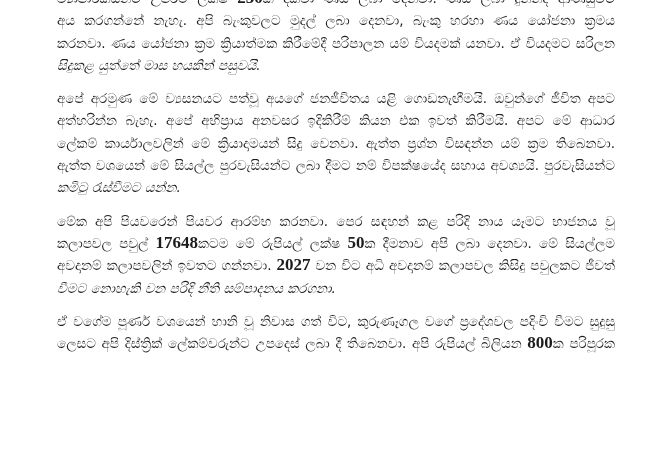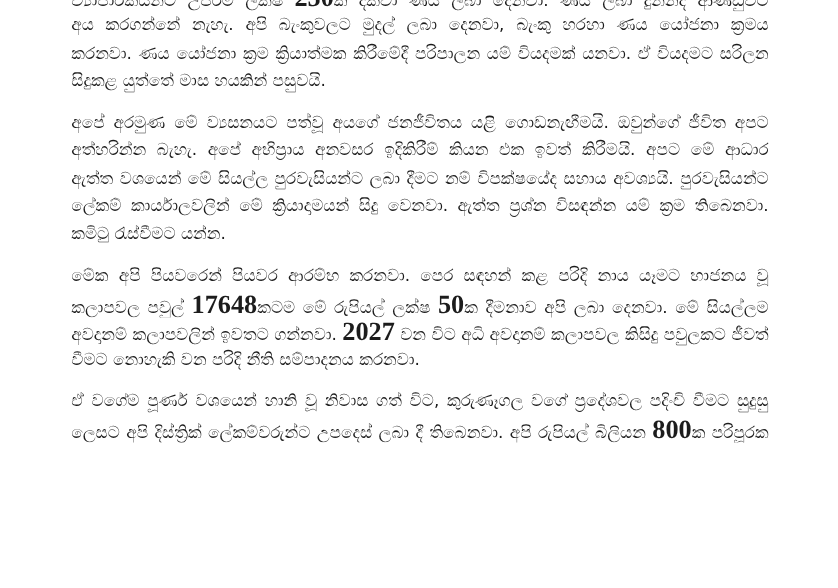--- a/index.html
+++ b/index.html
@@ -29,50 +29,51 @@
   .paragraph { margin: 0 0 11px 0; }
   .text-line {
     height: 22.3px;
     overflow: hidden;
     text-align: justify;
     text-align-last: justify;
   }
   .text-line.last {
     text-align: left;
     text-align-last: left;
+    font-style: italic;
   }
   
   .num {
     font-family: "Liberation Serif", serif;
     font-weight: 700;
-    font-size: 21px;
+    font-size: 17px;
   }
 </style>
 </head>
 <body style="background: rgb(255, 255, 255);">
 
 <div class="page">
   <div class="text-block" id="text-block" style="color: rgb(28, 28, 28);">
       <div class="paragraph">
         <div class="text-line">ව්‍යාපාරිකයන්ට උපරිම ලක්ෂ <span class="num">250</span>ක් දක්වා ණය ලබා දෙනවා. ණය ලබා දුන්නද ආණ්ඩුවට පොලියක්</div>
         <div class="text-line">අය කරගන්නේ නැහැ. අපි බැංකුවලට මුදල් ලබා දෙනවා, බැංකු හරහා ණය යෝජනා ක්‍රමය ක්‍රියාත්මක</div>
         <div class="text-line">කරනවා. ණය යෝජනා ක්‍රම ක්‍රියාත්මක කිරීමේදී පරිපාලන යම් වියදමක් යනවා. ඒ වියදමට සරිලන</div>
         <div class="text-line last">සිදුකළ යුත්තේ මාස හයකින් පසුවයි.</div>
       </div>
       <div class="paragraph">
         <div class="text-line">අපේ අරමුණ මේ ව්‍යසනයට පත්වූ අයගේ ජනජීවිතය යළි ගොඩනැඟීමයි. ඔවුන්ගේ ජීවිත අපට</div>
         <div class="text-line">අත්හරින්න බැහැ. අපේ අභිප්‍රාය අනවසර ඉදිකිරීම් කියන එක ඉවත් කිරීමයි. අපට මේ ආධාර ලබාදීමට</div>
+        <div class="text-line">ලේකම් කාර්යාලවලින් මේ ක්‍රියාදාමයන් සිදු වෙනවා. ඇත්ත ප්‍රශ්න විසඳන්න යම් ක්‍රම තිබෙනවා.</div>
         <div class="text-line">ඇත්ත වශයෙන් මේ සියල්ල පුරවැසියන්ට ලබා දීමට නම් විපක්ෂයේද සහාය අවශ්‍යයි. පුරවැසියන්ට</div>
-        <div class="text-line">ලේකම් කාර්යාලවලින් මේ ක්‍රියාදාමයන් සිදු වෙනවා. ඇත්ත ප්‍රශ්න විසඳන්න යම් ක්‍රම තිබෙනවා.</div>
         <div class="text-line last">කමිටු රැස්වීමට යන්න.</div>
       </div>
       <div class="paragraph">
         <div class="text-line">මේක අපි පියවරෙන් පියවර ආරම්භ කරනවා. පෙර සඳහන් කළ පරිදි නාය යෑමට භාජනය වූ</div>
         <div class="text-line">කලාපවල පවුල් <span class="num">17648</span>කටම මේ රුපියල් ලක්ෂ <span class="num">50</span>ක දීමනාව අපි ලබා දෙනවා. මේ සියල්ලම</div>
         <div class="text-line">අවදානම් කලාපවලින් ඉවතට ගන්නවා. <span class="num">2027</span> වන විට අධි අවදානම් කලාපවල කිසිදු පවුලකට ජීවත්</div>
-        <div class="text-line last">වීමට නොහැකි වන පරිදි නීති සම්පාදනය කරනවා.</div>
+        <div class="text-line last">වීමට නොහැකි වන පරිදි නීති සම්පාදනය කරගනා.</div>
       </div>
       <div class="paragraph">
         <div class="text-line">ඒ වගේම පූර්ණ වශයෙන් හානි වූ නිවාස ගත් විට, කුරුණෑගල වගේ ප්‍රදේශවල පදිංචි වීමට සුදුසු ඉඩම්</div>
         <div class="text-line">ලෙසට අපි දිස්ත්‍රික් ලේකම්වරුන්ට උපදෙස් ලබා දී තිබෙනවා. අපි රුපියල් බිලියන <span class="num">800</span>ක පරිපූරක</div>
       </div>
     </div>
 </div>
 
 </body></html>

